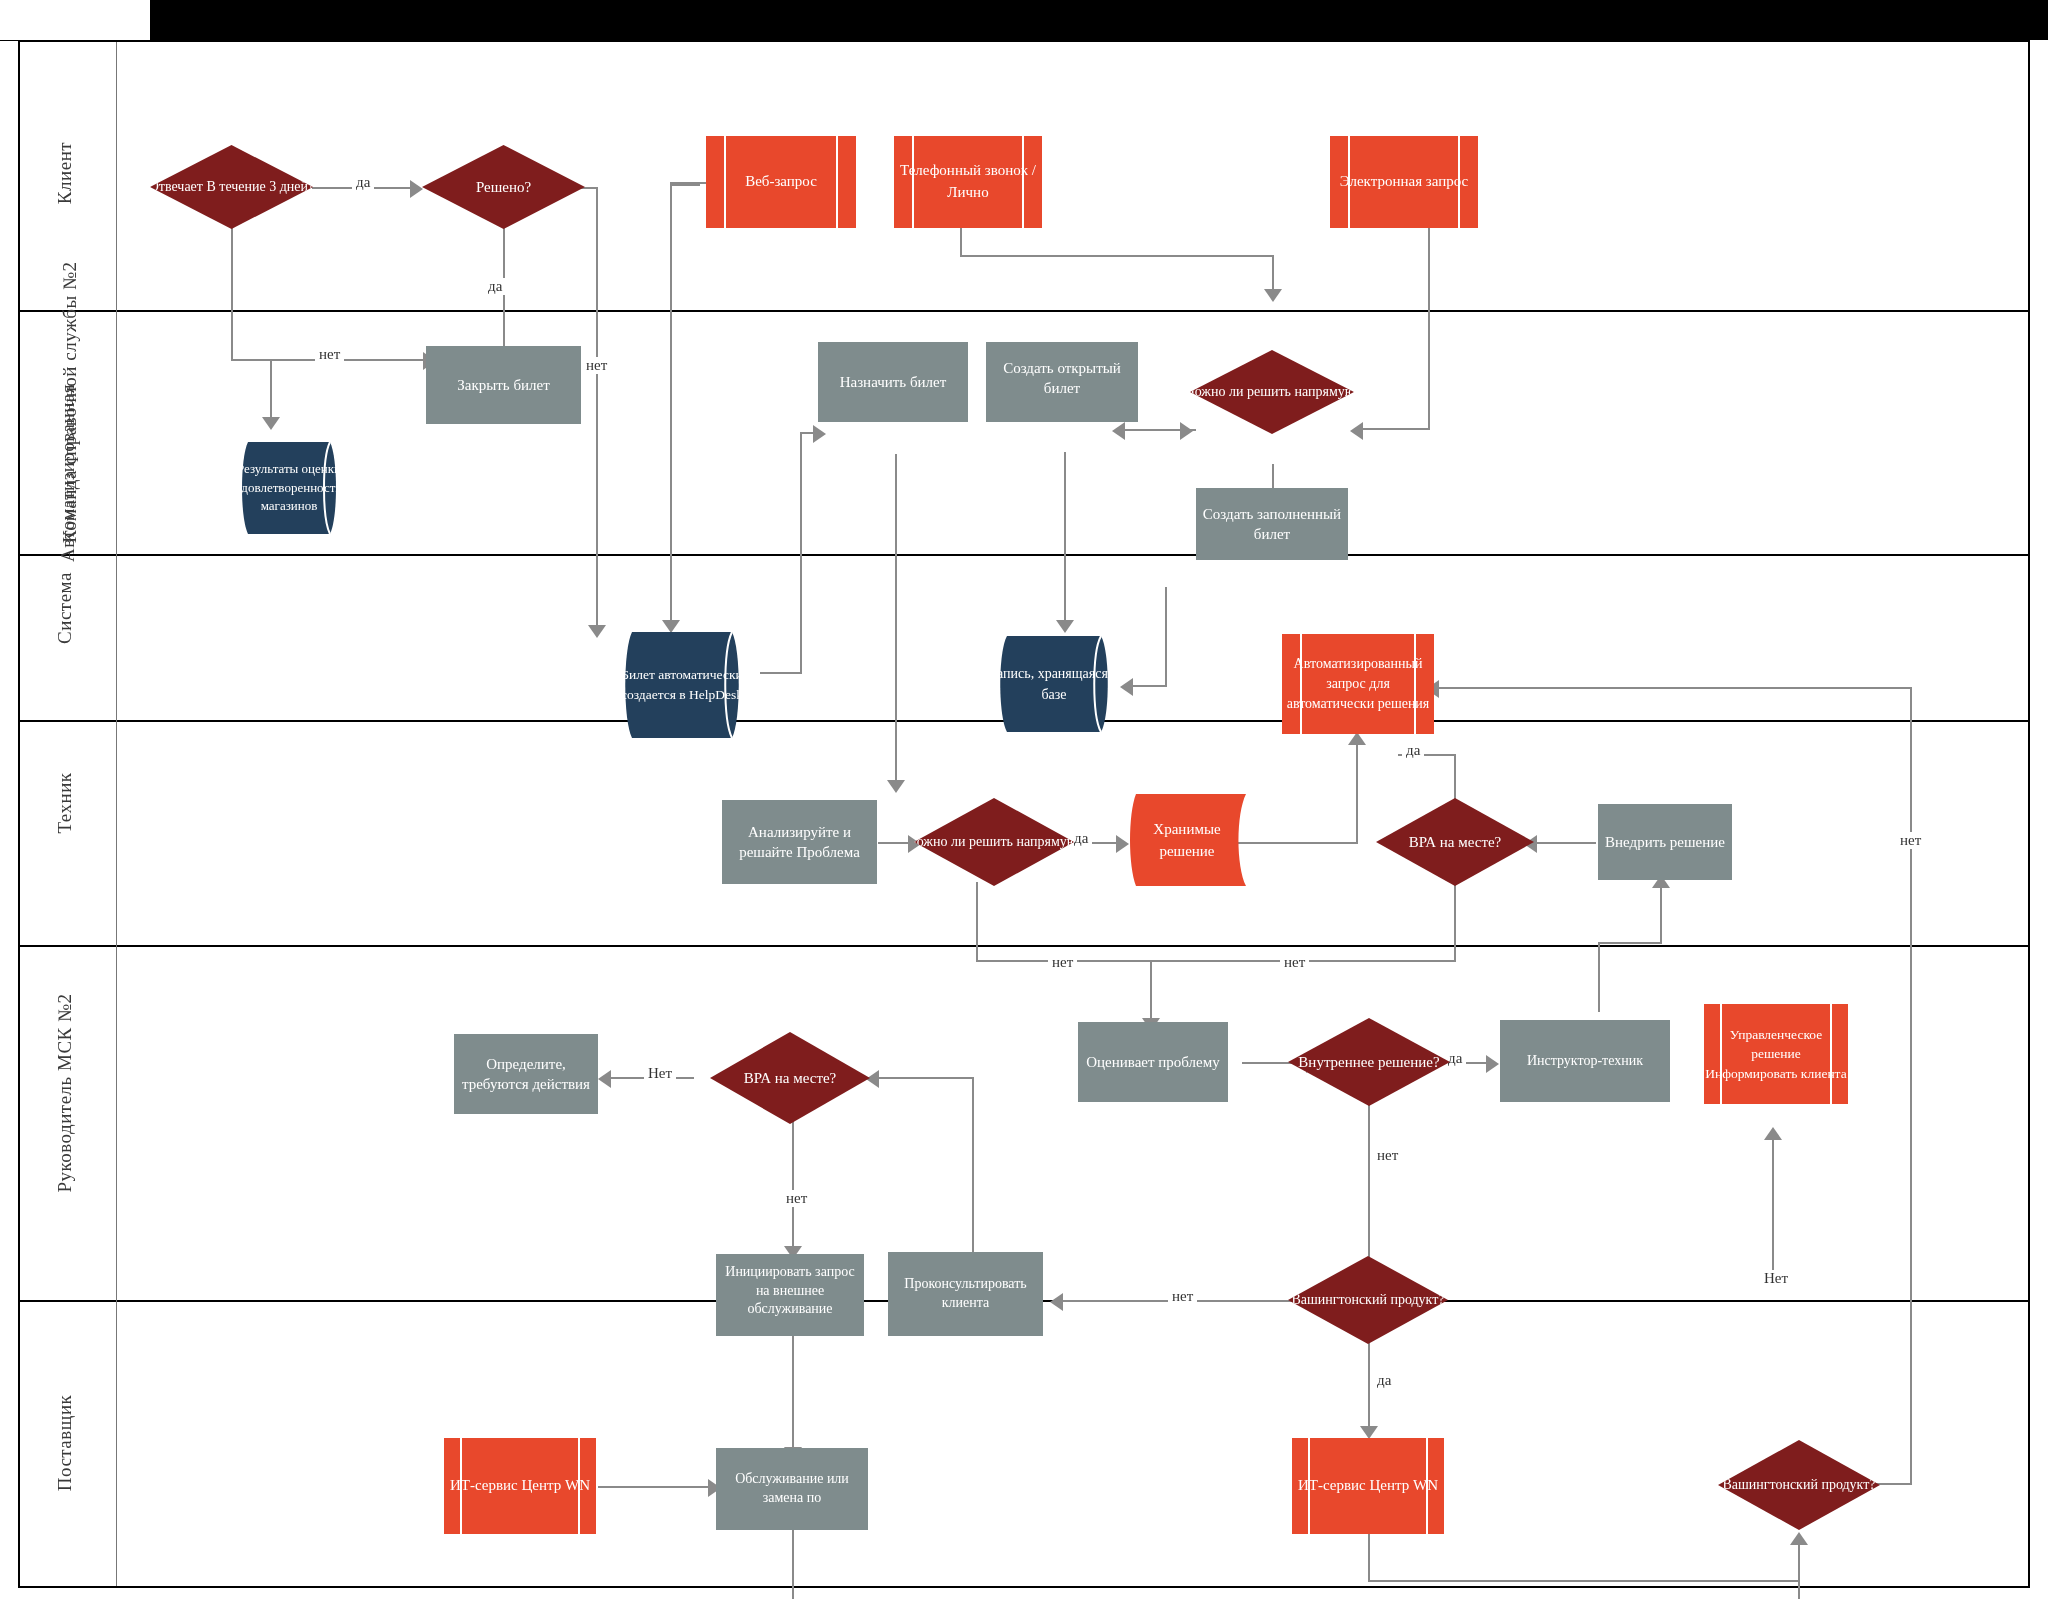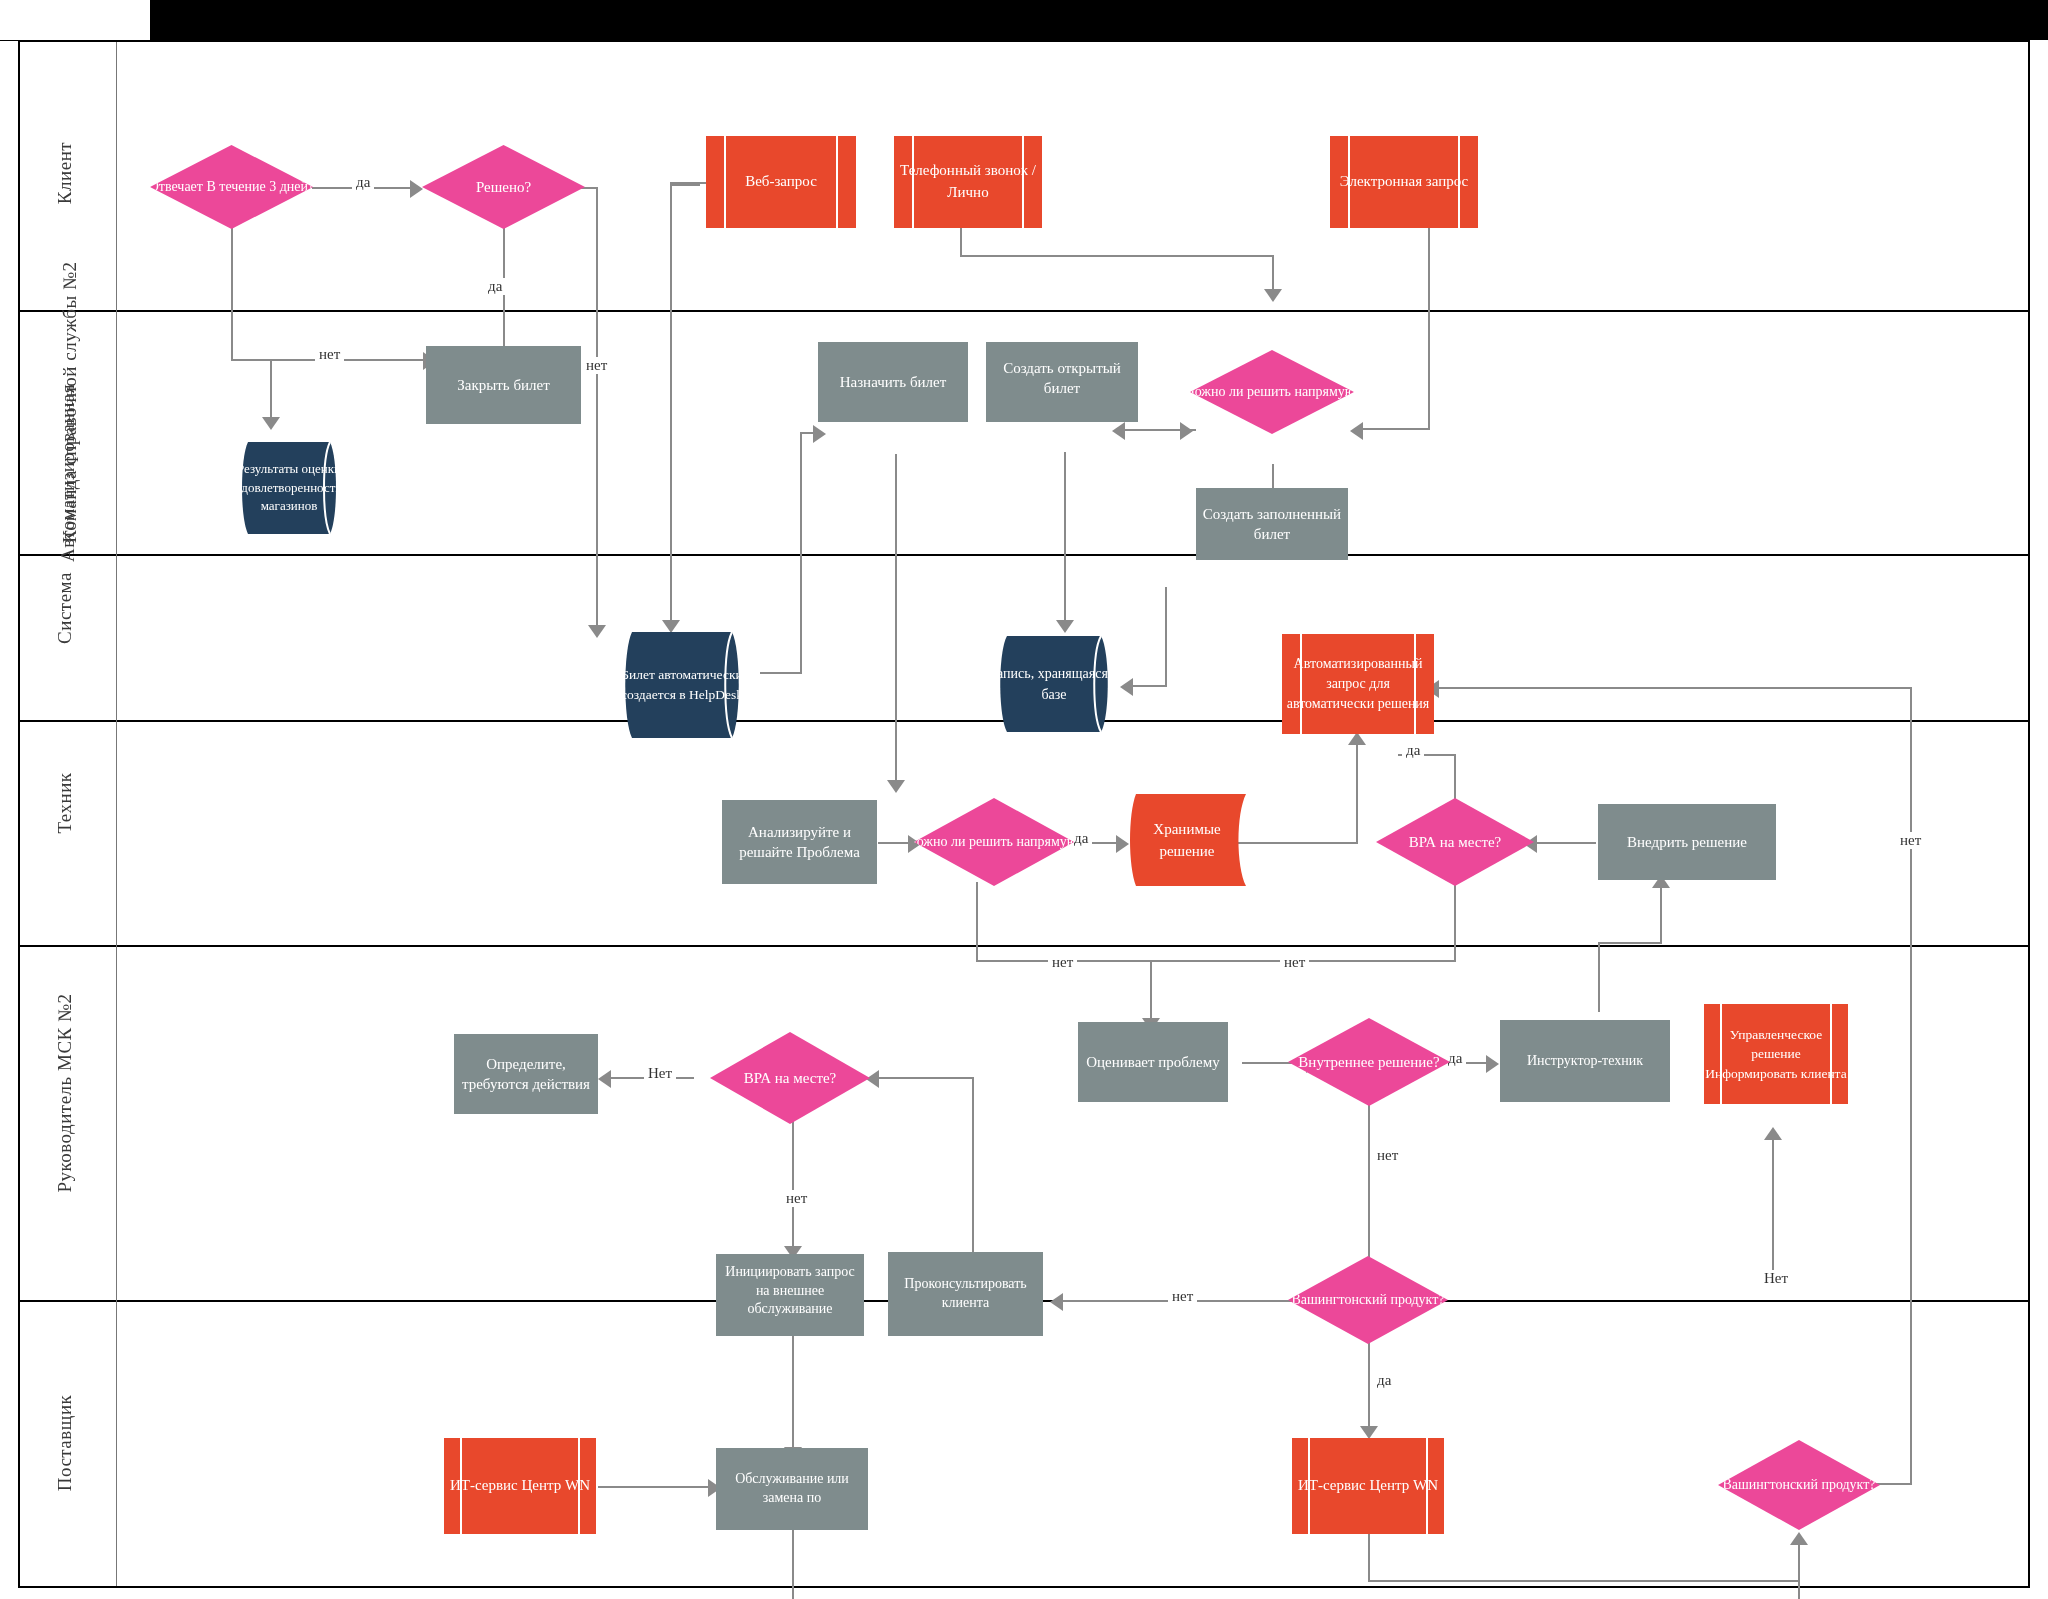--- a/index.html
+++ b/index.html
@@ -15,21 +15,21 @@
   .lane-div{position:absolute;left:0;height:0;border-top:2px solid #000;width:100%;}
   .lane-vline{position:absolute;border-left:1px solid #777;}
 
   .lane-label{position:absolute;transform:rotate(-90deg);transform-origin:center center;
       white-space:nowrap;font-size:19px;color:#3a3a3a;letter-spacing:.5px;text-align:center;}
 
   
   .shape{position:absolute;box-sizing:border-box;display:flex;align-items:center;justify-content:center;
       text-align:center;color:#fff;line-height:1.35;}
   .proc{background:#7f8c8d;font-size:15px;padding:2px;}
-  .dec{background:#ec4899;}
+  .dec{background:#7f1d1d;}
   .dec-in{position:absolute;inset:0;display:flex;align-items:center;justify-content:center;
       text-align:center;color:#fff;font-size:15px;line-height:1.4;}
   .predef{background:#e8482c;}
   .predef .bar{position:absolute;top:0;bottom:0;width:2px;background:#fff;}
   .predef .txt{position:relative;z-index:2;width:120%;color:#fff;font-size:15px;line-height:1.45;text-align:center;}
   .db{position:absolute;}
   .db .txt{position:absolute;inset:0;display:flex;flex-direction:column;align-items:center;justify-content:center;
       color:#fff;font-size:15px;line-height:1.5;z-index:3;width:118%;left:-9%;text-align:center;}
   .doc{position:absolute;}
   .doc .txt{position:absolute;inset:0;display:flex;align-items:center;justify-content:center;color:#fff;font-size:16px;line-height:1.5;z-index:3;text-align:center;}
@@ -312,21 +312,21 @@
       <svg width="118" height="92" viewBox="0 0 118 92" style="position:absolute;left:0;top:0;">
         <path d="M8,0 L118,0 C108,20 108,72 118,92 L8,92 C0,72 0,20 8,0 Z" fill="#e8482c"></path>
       </svg>
       <div class="txt" style="font-size:15px;">Хранимые решение</div>
     </div>
 
     <div class="shape dec" style="left:1356px;top:756px;width:158px;height:88px;clip-path:polygon(50% 0,100% 50%,50% 100%,0 50%);">
       <div class="dec-in">ВРА на месте?</div>
     </div>
 
-    <div class="shape proc" style="left:1578px;top:762px;width:178px;height:76px;">
+    <div class="shape proc" style="left:1578px;top:762px;width:134px;height:76px;">
       <span>Внедрить решение</span>
     </div>
 
     <div class="shape proc" style="left:434px;top:992px;width:144px;height:80px;">
       <span>Определите, требуются действия</span>
     </div>
 
     <div class="shape dec" style="left:690px;top:990px;width:160px;height:92px;clip-path:polygon(50% 0,100% 50%,50% 100%,0 50%);">
       <div class="dec-in">ВРА на месте?</div>
     </div>

